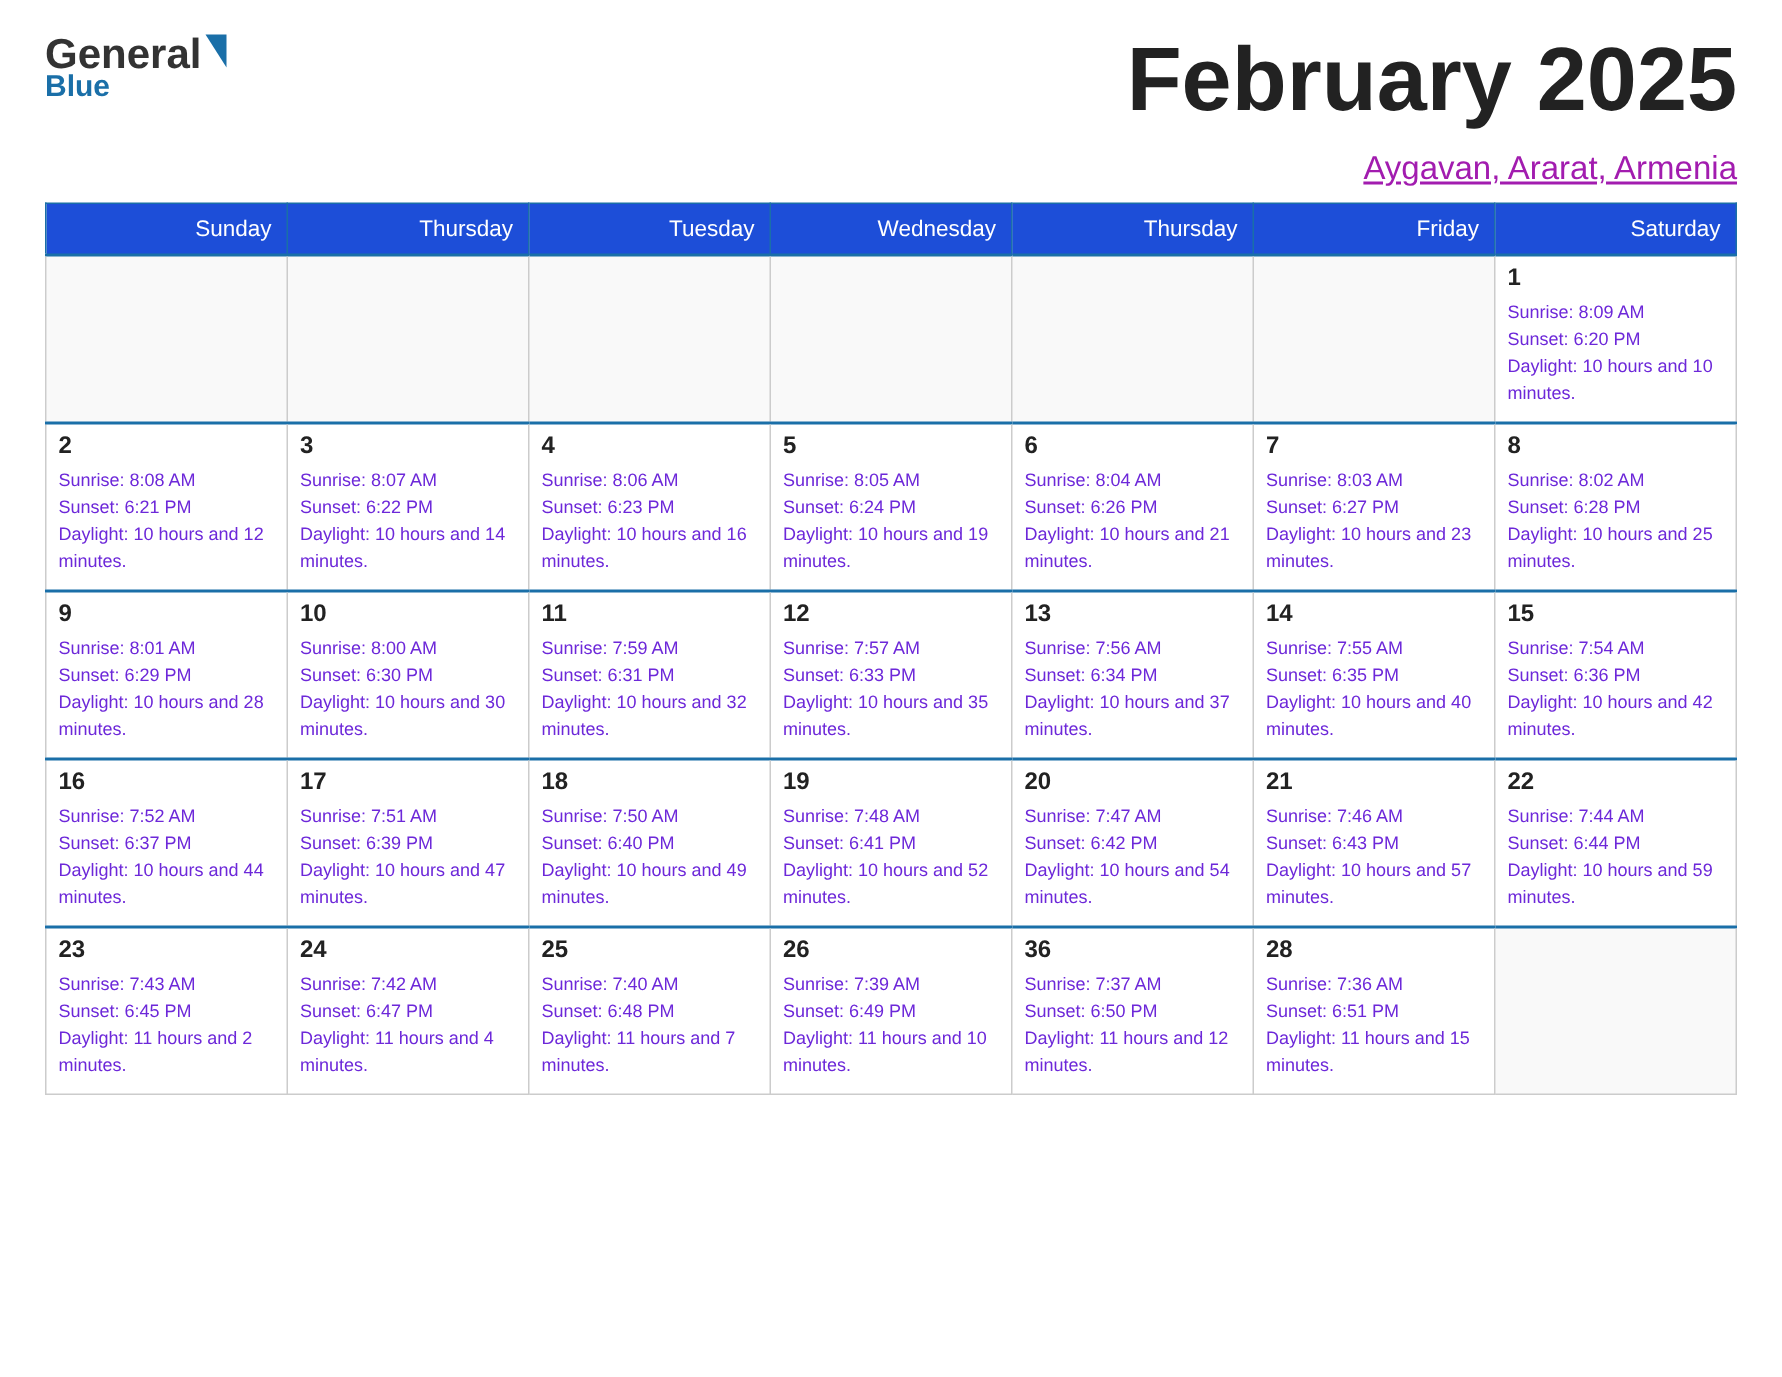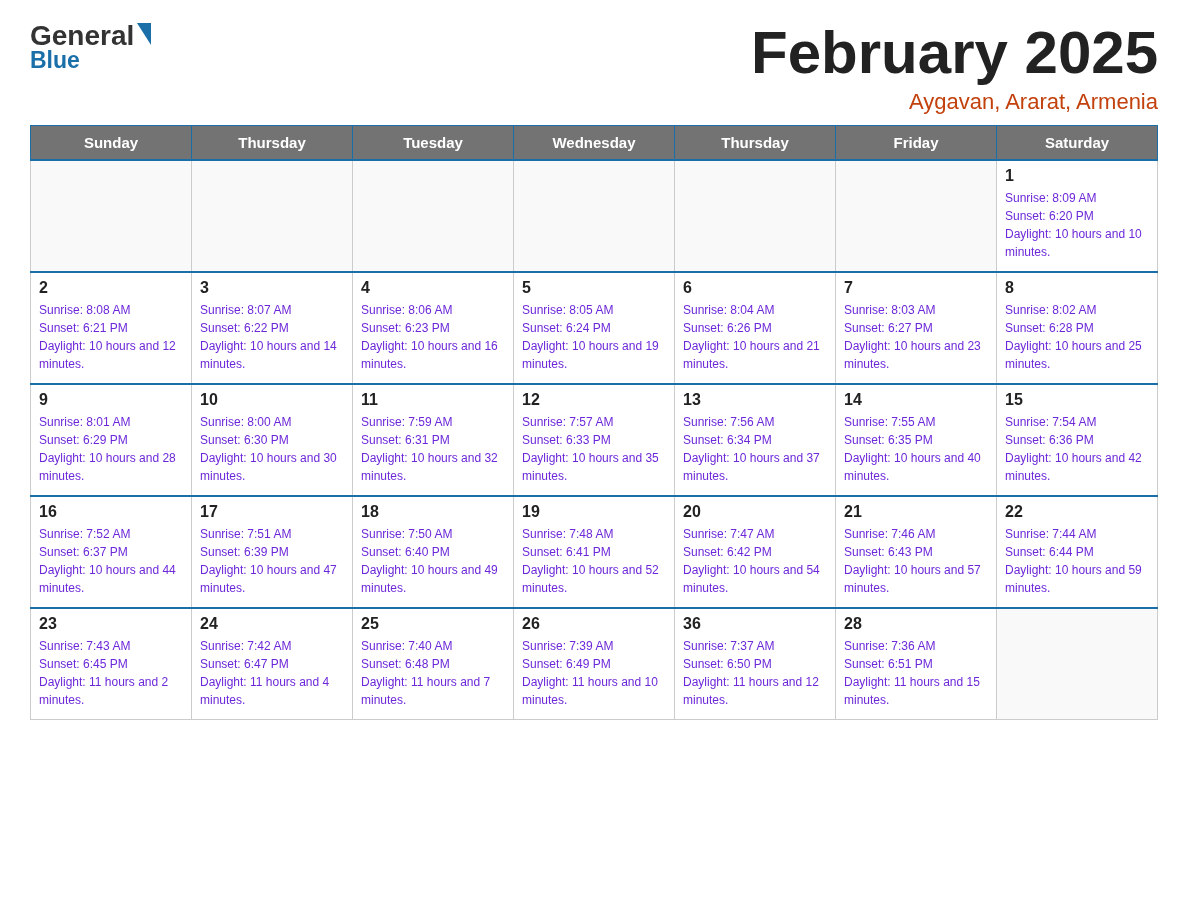--- a/index.html
+++ b/index.html
@@ -35,45 +35,46 @@
       height: 0;
       border-left: 14px solid transparent;
       border-right: 0px solid transparent;
       border-top: 22px solid #1a6fa8;
       margin-left: 3px;
       margin-right: 2px;
       vertical-align: middle;
       position: relative;
       top: -2px;
     }
-    .logo-subtitle { color: #1a6fa8; font-size: 23px; font-weight: bold; margin-top: -5px; }
+    .logo-subtitle { color: #1a6fa8; font-size: 20px; font-weight: bold; margin-top: -5px; }
     .title-block { text-align: right; }
     .month-title {
       font-size: 60px;
       font-weight: bold;
       color: #222;
       line-height: 1.1;
     }
     .location {
       font-size: 22px;
-      color: #c2410c;
-      margin-top: 3px;
+      color: #a21caf;
+      margin-top: 13px;
+      text-decoration: underline;
     }
     .calendar {
       width: 100%;
       border-collapse: collapse;
       margin-top: 10px;
     }
     .calendar th {
-      background: #737373;
+      background: #1d4ed8;
       color: #fff;
       font-size: 15px;
-      font-weight: bold;
+      font-weight: normal;
       padding: 8px 10px;
-      text-align: center;
+      text-align: right;
       border: 1px solid #1a6fa8;
     }
     .calendar td {
       vertical-align: top;
       padding: 6px 8px;
       border: 1px solid #ccc;
       border-top: 2px solid #1a6fa8;
       width: calc(100% / 7);
       min-height: 100px;
       font-size: 12px;

